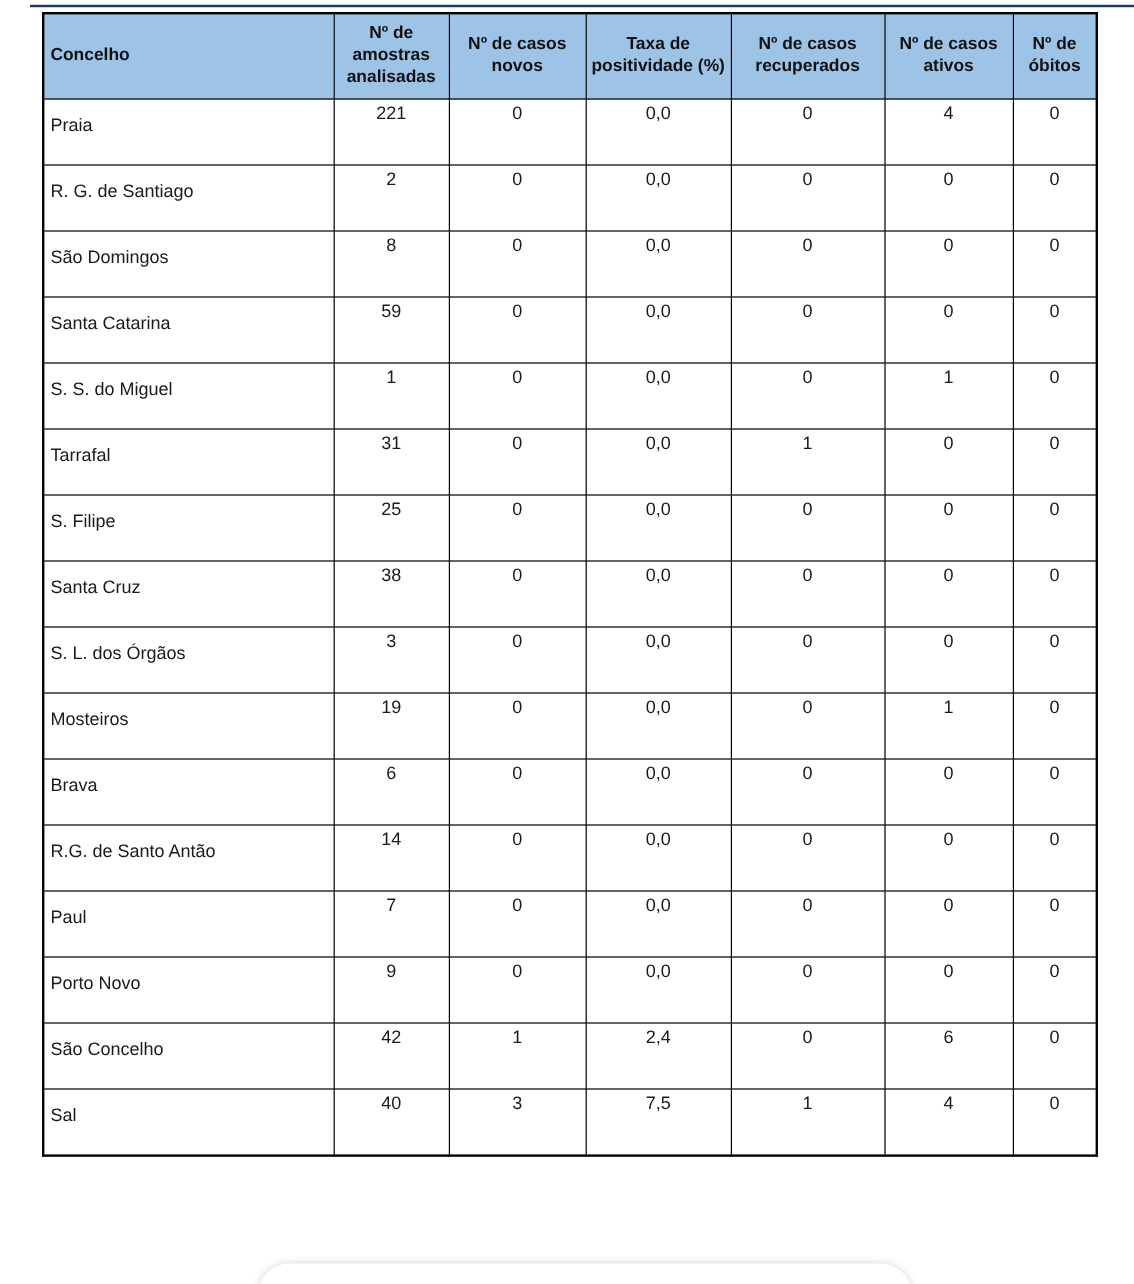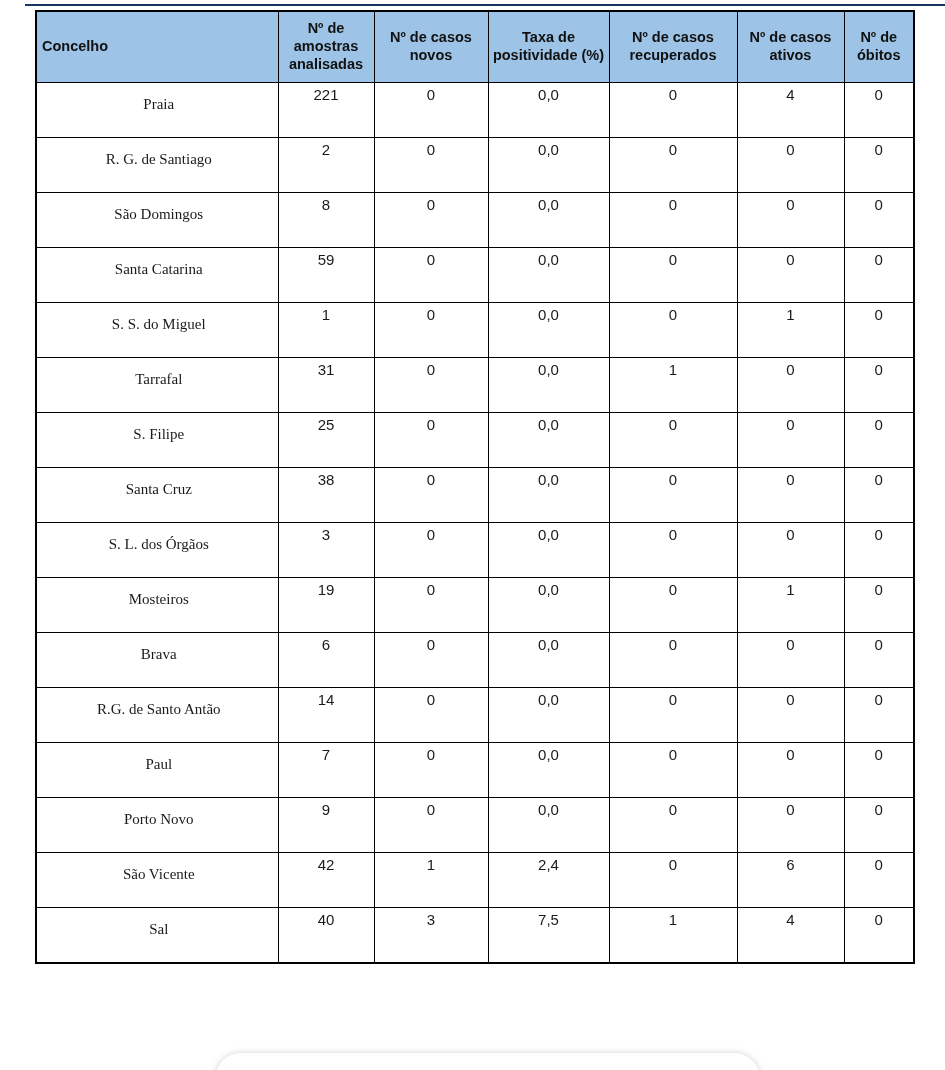--- a/index.html
+++ b/index.html
@@ -34,26 +34,25 @@
     height: 66px;
     vertical-align: middle;
     text-align: center;
     padding: 2px 3px;
     color: #111111;
   }
   thead th.name-col { text-align: left; padding-left: 5px; margin-left: 12px; }
   tbody td, tfoot td { font-size: 15px; }
   tbody td { height: 41px; }
   td.name {
-    text-align: center;
+    text-align: left;
     vertical-align: top;
     padding: 13px 2px 0 5px;
     white-space: nowrap;
     overflow: hidden;
-    font-family: Liberation Serif, serif;
   }
   td.num {
     text-align: center;
     vertical-align: top;
     padding-top: 3px;
   }
   .bottom-card {
     position: absolute;
     left: 215px; top: 1053px;
     width: 545px; height: 60px;
@@ -226,21 +225,21 @@
         <td class="name">Porto Novo</td>
         <td class="num">9</td>
         <td class="num">0</td>
         <td class="num">0,0</td>
         <td class="num">0</td>
         <td class="num">0</td>
         <td class="num">0</td>
       </tr>
 
       <tr>
-        <td class="name">São Vicente</td>
+        <td class="name">São Concelho</td>
         <td class="num">42</td>
         <td class="num">1</td>
         <td class="num">2,4</td>
         <td class="num">0</td>
         <td class="num">6</td>
         <td class="num">0</td>
       </tr>
 
       <tr>
         <td class="name">Sal</td>

